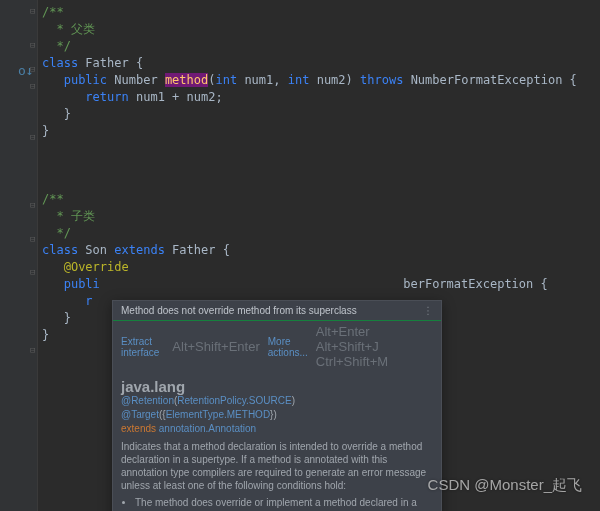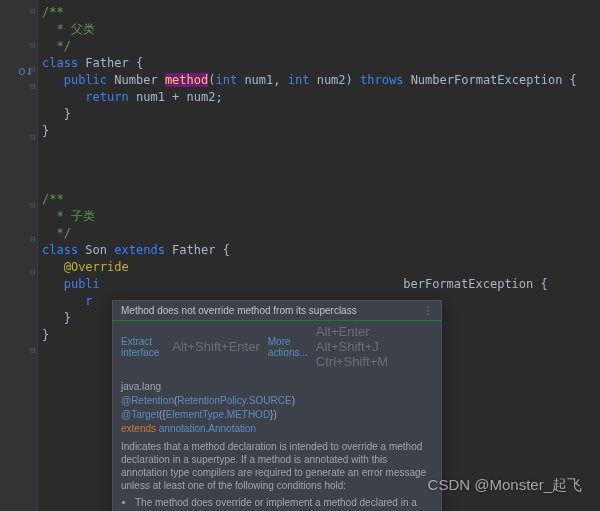--- a/index.html
+++ b/index.html
@@ -55,21 +55,21 @@
 }
 .popup-title { color: #bfc4cb; }
 .popup-more-icon { color: #7a7f86; }
 .popup-actions {
   padding: 3px 8px 5px 8px;
   display: flex; align-items: center; gap: 8px;
 }
 .action-link { color: #5a8fc4; font-size: 10px; }
 .action-shortcut { color: #6a7078; font-size: 13px; }
 .popup-body { padding: 6px 8px 8px 8px; line-height: 14px; }
-.popup-body .pkg { color: #a0a6ad; font-size: 10px; }
+.popup-body .pkg { color: #a0a6ad; font-size: 15px; font-weight: bold; }
 .popup-body .link { color: #5a8fc4; }
 .popup-body .akw { color: #cc7832; }
 .popup-desc { padding: 4px 0 2px 0; color: #a0a6ad; font-size: 10px; line-height: 13px; }
 .popup-desc ul { list-style: disc; margin-left: 14px; margin-top: 4px; }
 .popup-desc li { margin-bottom: 3px; }
 
 .watermark {
   position: absolute; right: 18px; bottom: 16px;
   color: #c0c0c0; font-size: 15px;
   font-family: Arial, sans-serif;

